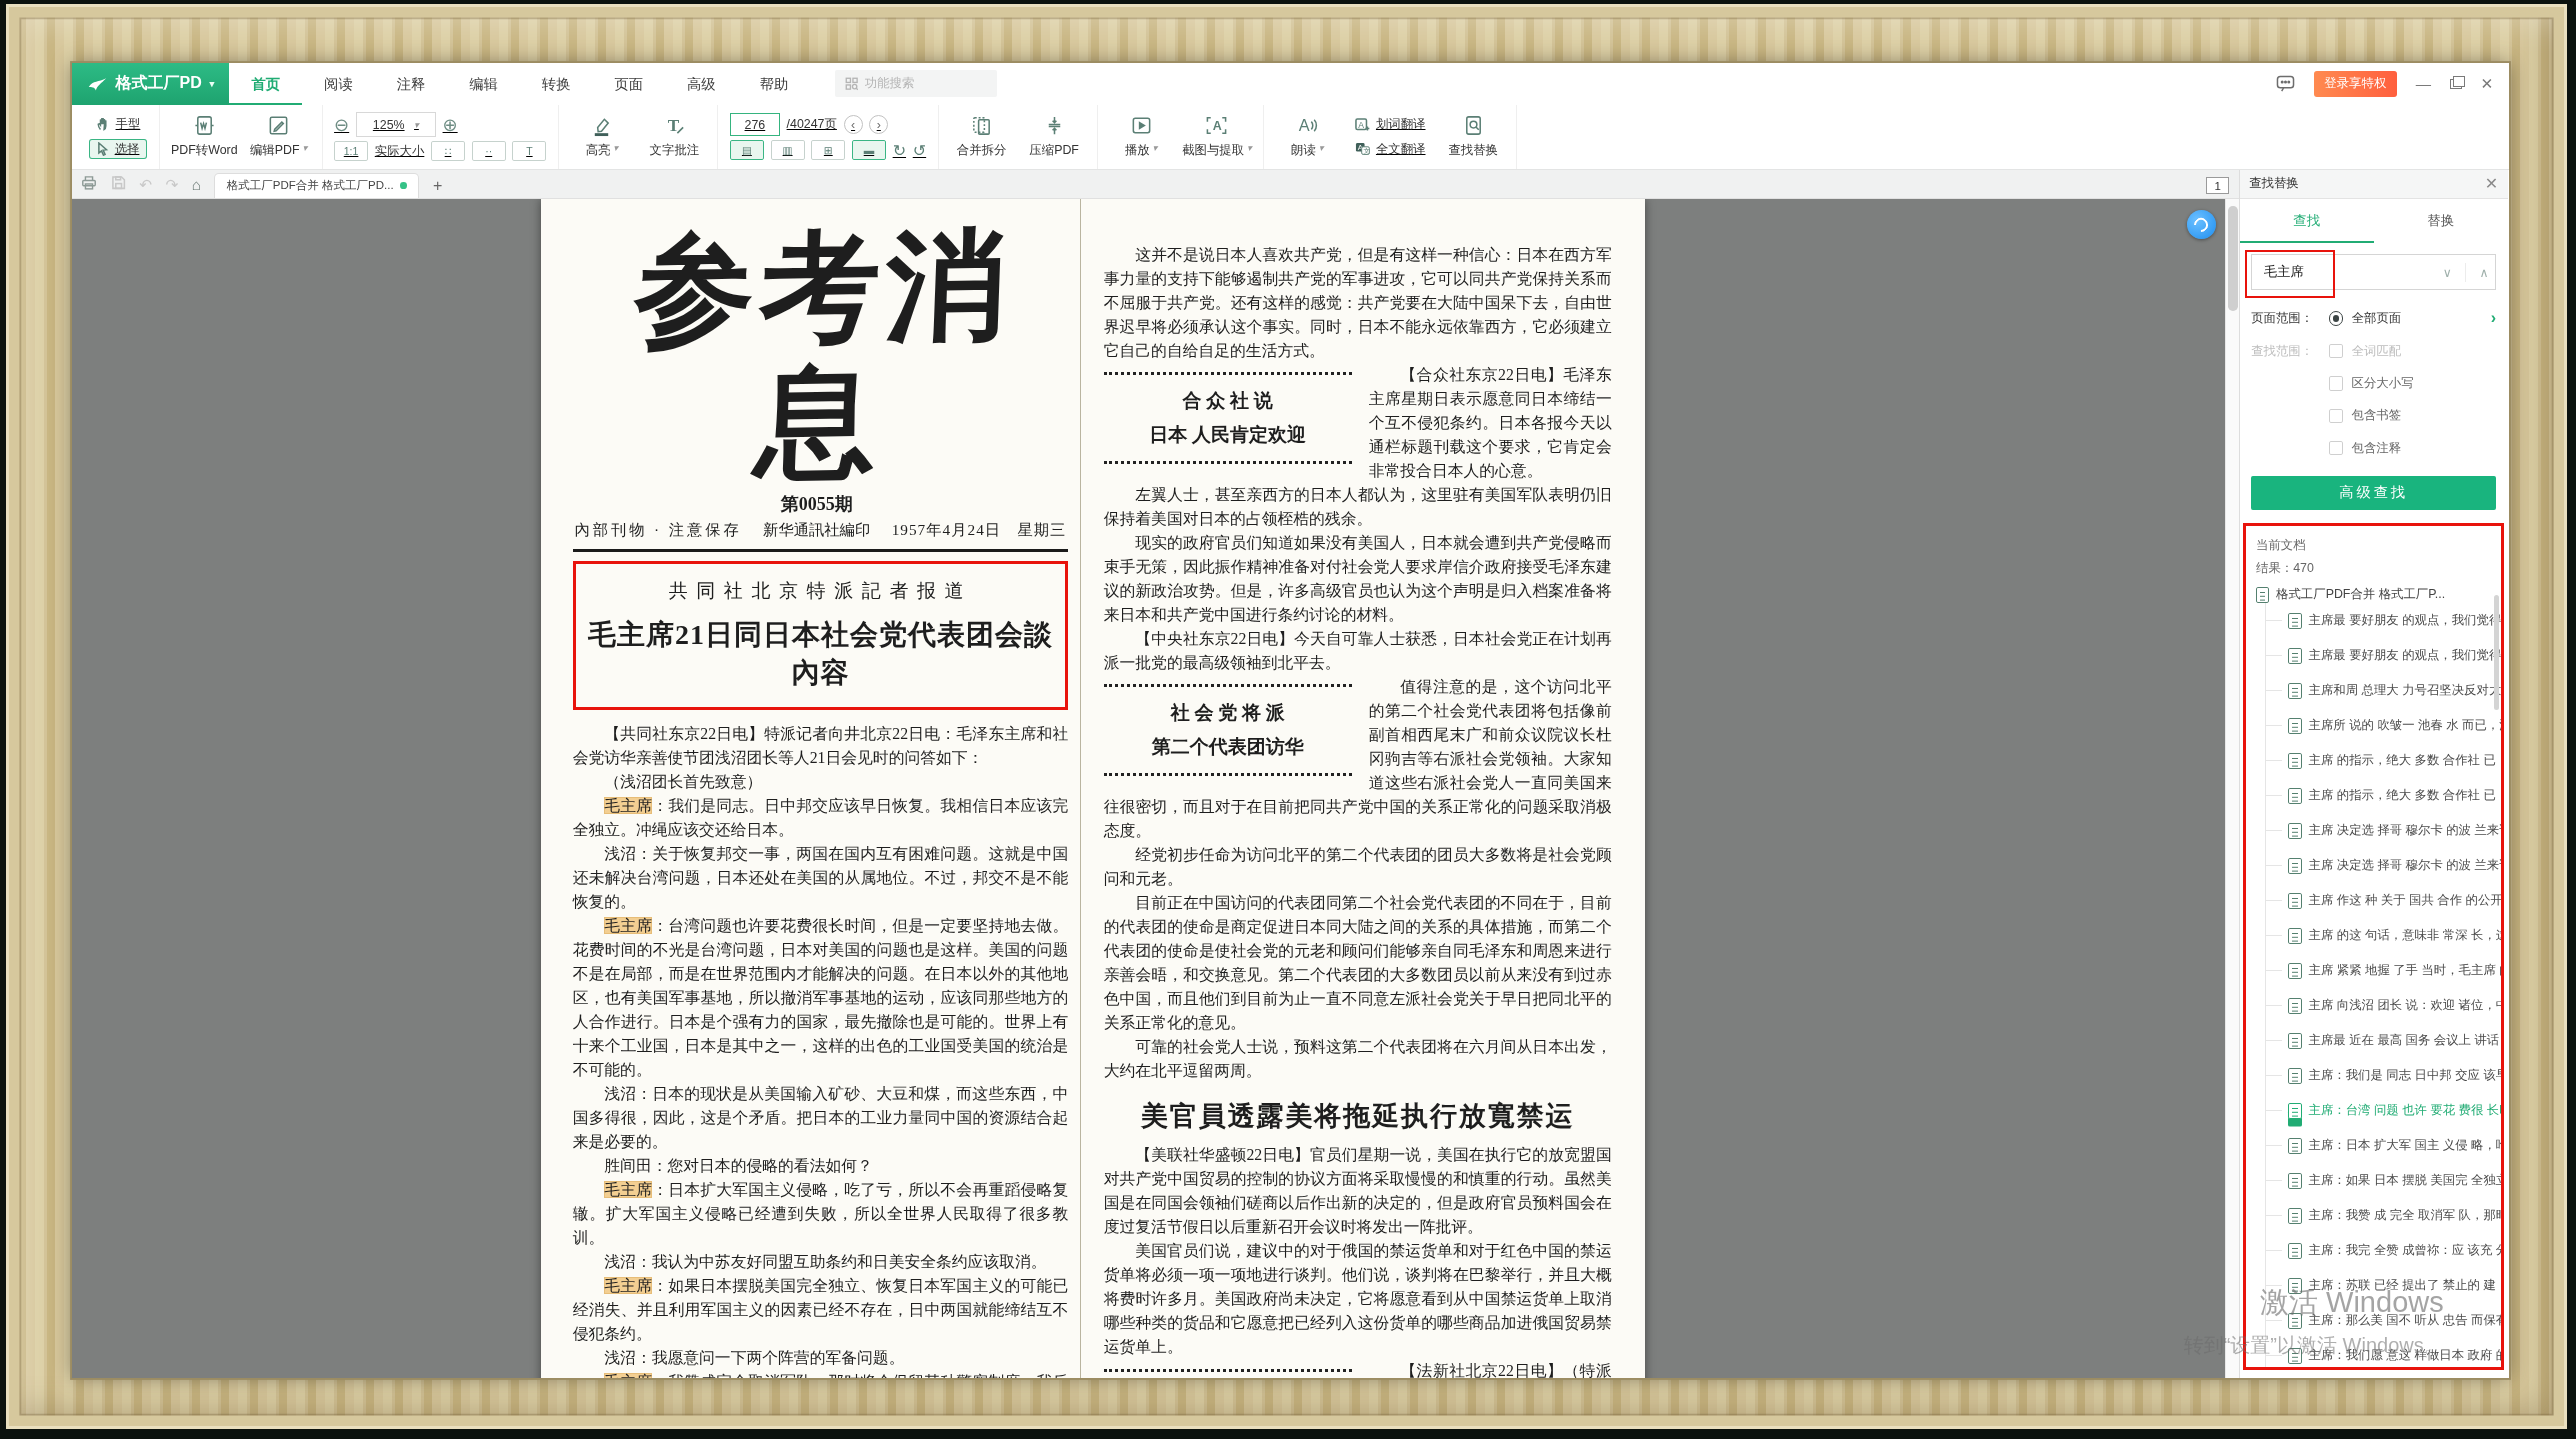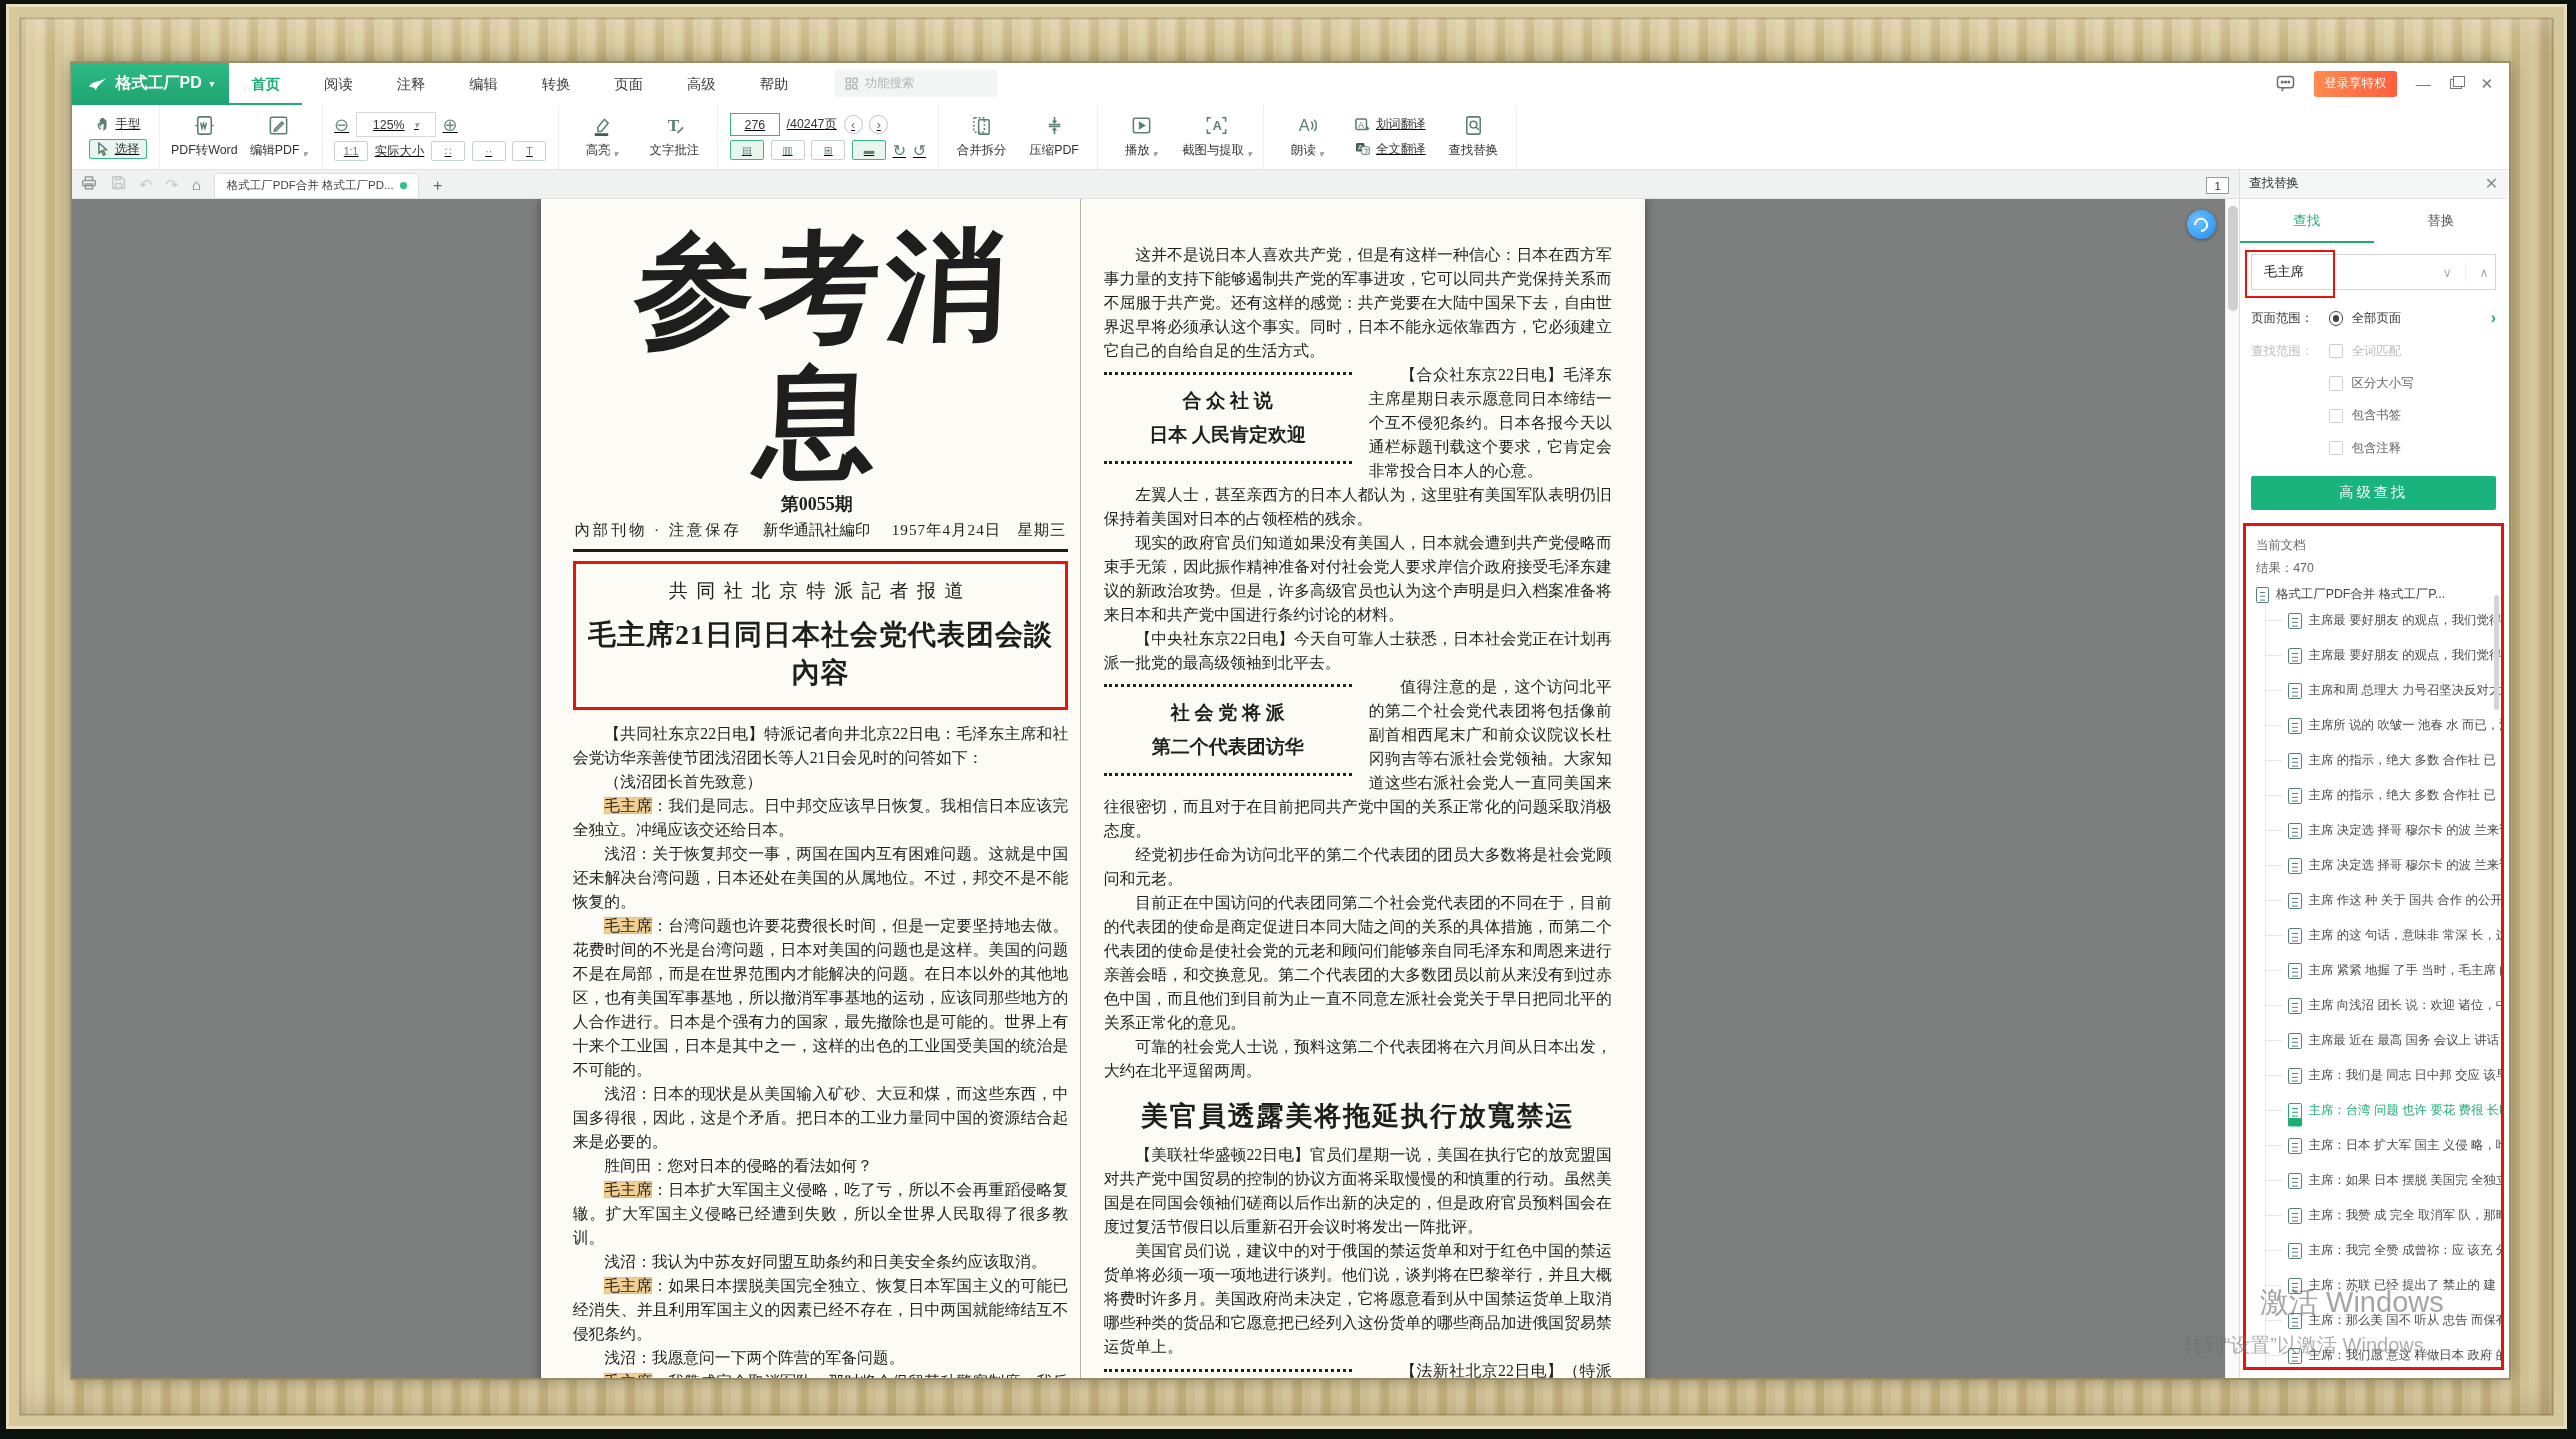--- a/index.html
+++ b/index.html
@@ -39,21 +39,21 @@
 
   
   .toolbar { height:65px; display:flex; align-items:stretch; border-bottom:1px solid #e3e4e4; padding-left:5.7px; background:#fff; }
   .tgroup { display:flex; align-items:center; gap:9.5px; padding:0 11.5px; border-right:1px solid #efefef; }
   .stack2 { display:flex; flex-direction:column; justify-content:center; gap:3.8px;text-decoration:underline; }
   .mini { display:flex; align-items:center; gap:5.7px; font-size:12.4px; color:#333; padding:1.9px 6.7px; border-radius:2.9px; }
   .mini.active { background:#e9f6ef; box-shadow:inset 0 0 0 1px #3ab584; }
   .bigbtn { display:flex; flex-direction:column; align-items:center; justify-content:center; gap:4.8px;
             min-width:63px; font-size:12.4px; color:#333; }
   .bigbtn svg { display:block; }
-  .cap { display:flex; align-items:flex-end; gap:2.9px; }
+  .cap { display:flex; align-items:flex-start; gap:2.9px; }
   .car { color:#999; font-size:9.5px; }
   .zrow { display:flex; align-items:center; gap:6.7px; }
   .zglyph { font-size:18px; color:#6e8d84; }
   .zoombox { width:80px; height:25px; border:1px solid #d8d8d8; display:flex; align-items:center;
              justify-content:center; gap:9.5px; font-size:12.4px; color:#333; }
   .sq { width:34px; height:20px; border:1px solid #c6d2cd; border-radius:1.9px; display:flex;
         align-items:center; justify-content:center; font-size:10.5px; color:#5b7f75; background:#fff; }
   .sq.on { background:#e9f6ef; border-color:#3ab584; }
   .lbl13 { font-size:12.4px; color:#333; }
   .pageinput { width:50px; height:23px; border:1px solid #35b47f; text-align:center; font-size:12.4px; color:#333; }

